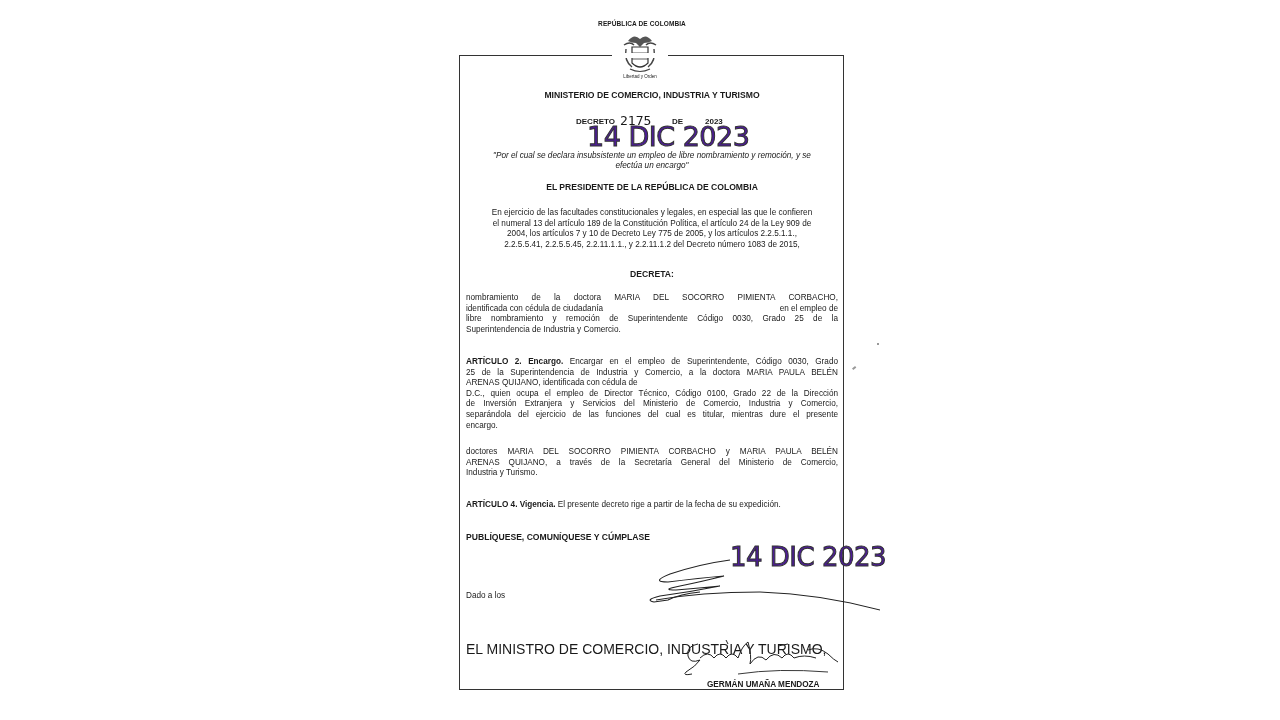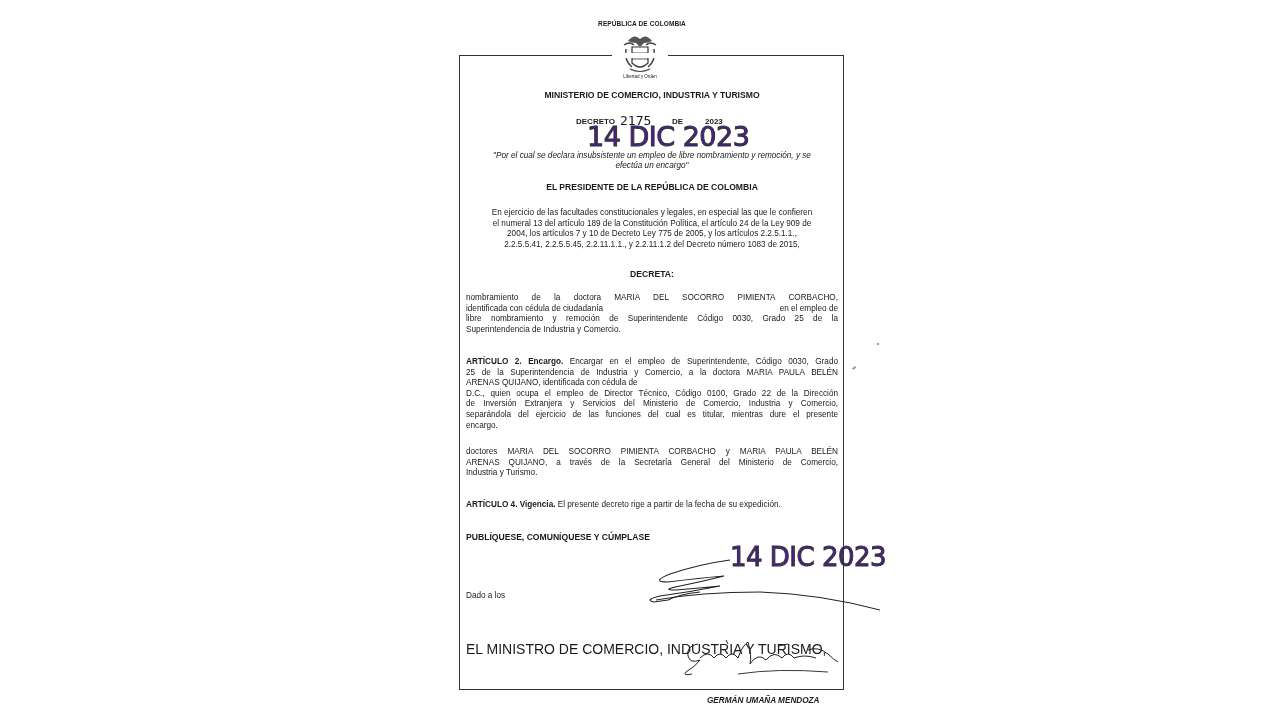--- a/index.html
+++ b/index.html
@@ -44,21 +44,21 @@
     .decreta { top: 269px; font-weight: bold; text-align: center; font-size: 8.6px; }
     .art1 { top: 293px; }
     .art2 { top: 357px; }
     .art3 { top: 447px; }
     .art4 { top: 500px; }
     .para .row { display: block; white-space: nowrap; }
     .para .row.j { text-align: justify; text-align-last: justify; white-space: normal; }
     .publiquese { top: 532px; font-weight: bold; text-align: left; font-size: 8.6px; }
     .dado { position: absolute; left: 466px; top: 556px; font-size: 8.2px; margin-top: 35px; }
     .minister-title { position: absolute; left: 466px; top: 621px; font-size: 14px; margin-top: 20px; }
-    .minister-name { position: absolute; left: 707px; top: 696px; font-size: 8.2px; font-weight: bold; font-style: italic; }
+    .minister-name { position: absolute; left: 707px; top: 680px; font-size: 8.2px; font-weight: bold; }
     .sig { position: absolute; }
     .speck { position: absolute; background: #999; }
   </style>
 </head>
 <body>
 
 <div class="header-country">REPÚBLICA DE COLOMBIA</div>
 <svg class="coat" viewBox="0 0 40 50">
   <path d="M8 10 Q14 2 20 8 Q26 2 32 10 Q28 12 24 12 L20 16 L16 12 Q12 12 8 10 Z" fill="#555"></path>
   <path d="M4 14 Q10 10 14 14 M36 14 Q30 10 26 14" stroke="#444" stroke-width="1.5" fill="none"></path>

